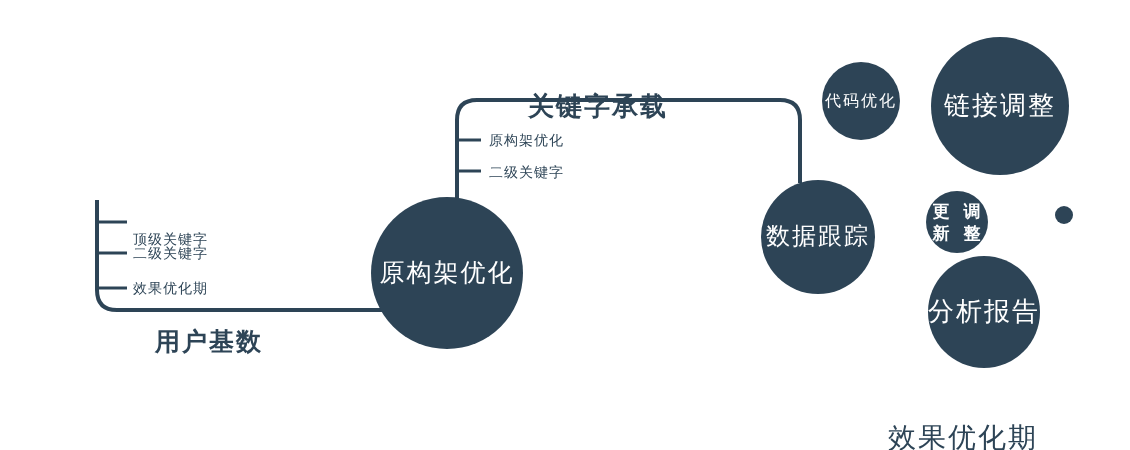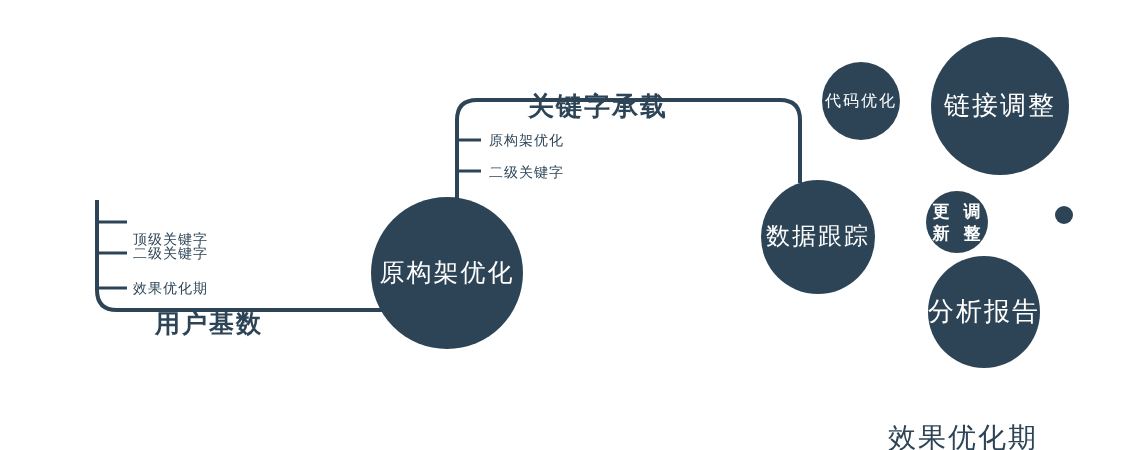--- a/index.html
+++ b/index.html
@@ -21,21 +21,21 @@
   .n-structure{left:371px; top:197px; width:152px;height:152px;font-size:25px;}
   .n-tracking {left:761px; top:180px; width:114px;height:114px;font-size:24px;}
   .n-code     {left:822px; top:62px;  width:78px; height:78px; font-size:16px;}
   .n-link     {left:931px; top:37px;  width:138px;height:138px;font-size:26px;}
   .n-update   {left:926px; top:191px; width:62px; height:62px; font-size:17px;font-weight:bold;letter-spacing:1px;}
   .n-dot      {left:1055px;top:206px; width:18px; height:18px;}
   .n-report   {left:928px; top:256px; width:112px;height:112px;font-size:26px;}
 
   
   .edge-label{position:absolute;font-weight:bold;color:var(--primary,#2d4456);letter-spacing:2px;}
-  .l-userbase{left:155px;top:307px;font-size:25px;}
+  .l-userbase{left:155px;top:325px;font-size:25px;}
   .l-keyword {left:528px;top:61px; font-size:26px;margin-top:28px;}
 
   .branch{position:absolute;font-size:14px;color:var(--primary,#2d4456);letter-spacing:1px;}
   .b-left-0{left:133px;top:231px;}
   .b-left-1{left:133px;top:245px;}
   .b-left-2{left:133px;top:280px;}
   .b-mid-0 {left:489px;top:132px;}
   .b-mid-1 {left:489px;top:164px;}
 
   .footer-label{position:absolute;left:888px;top:403px;font-size:28px;

